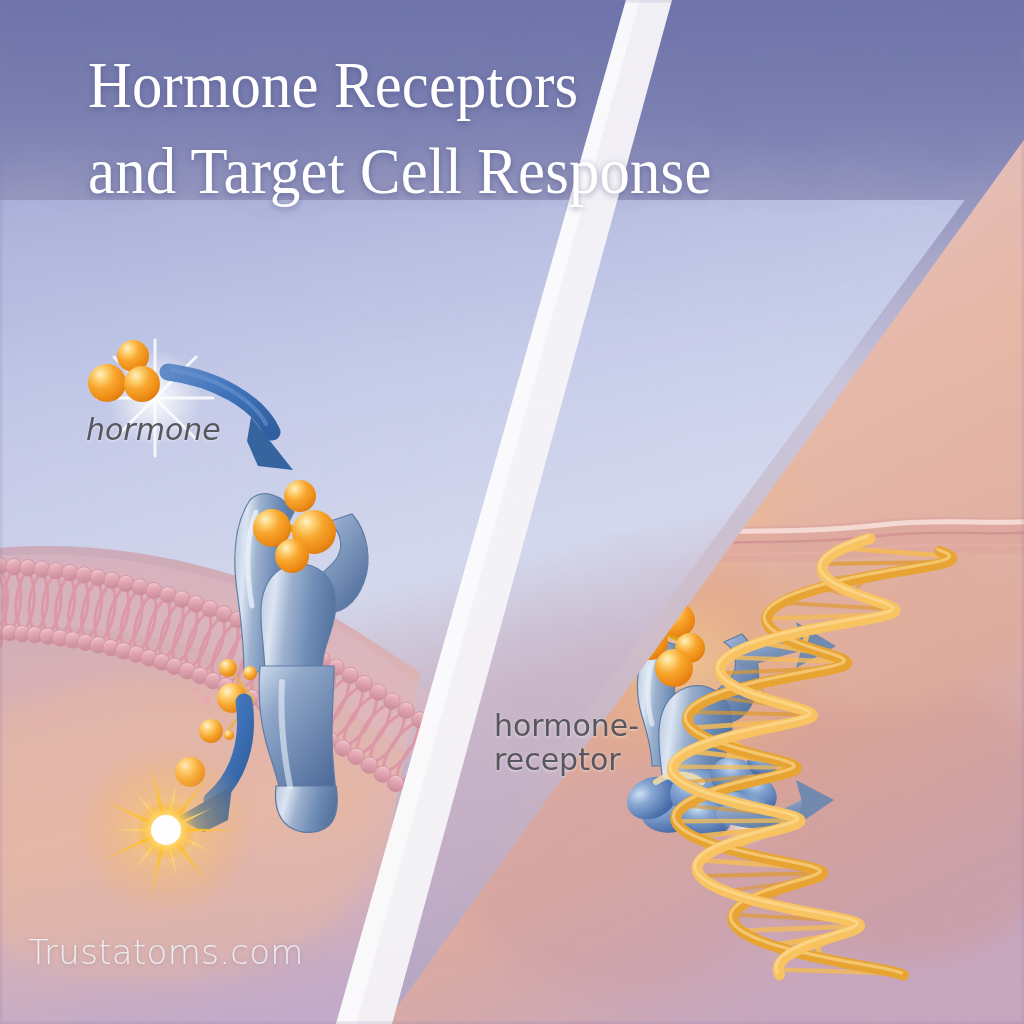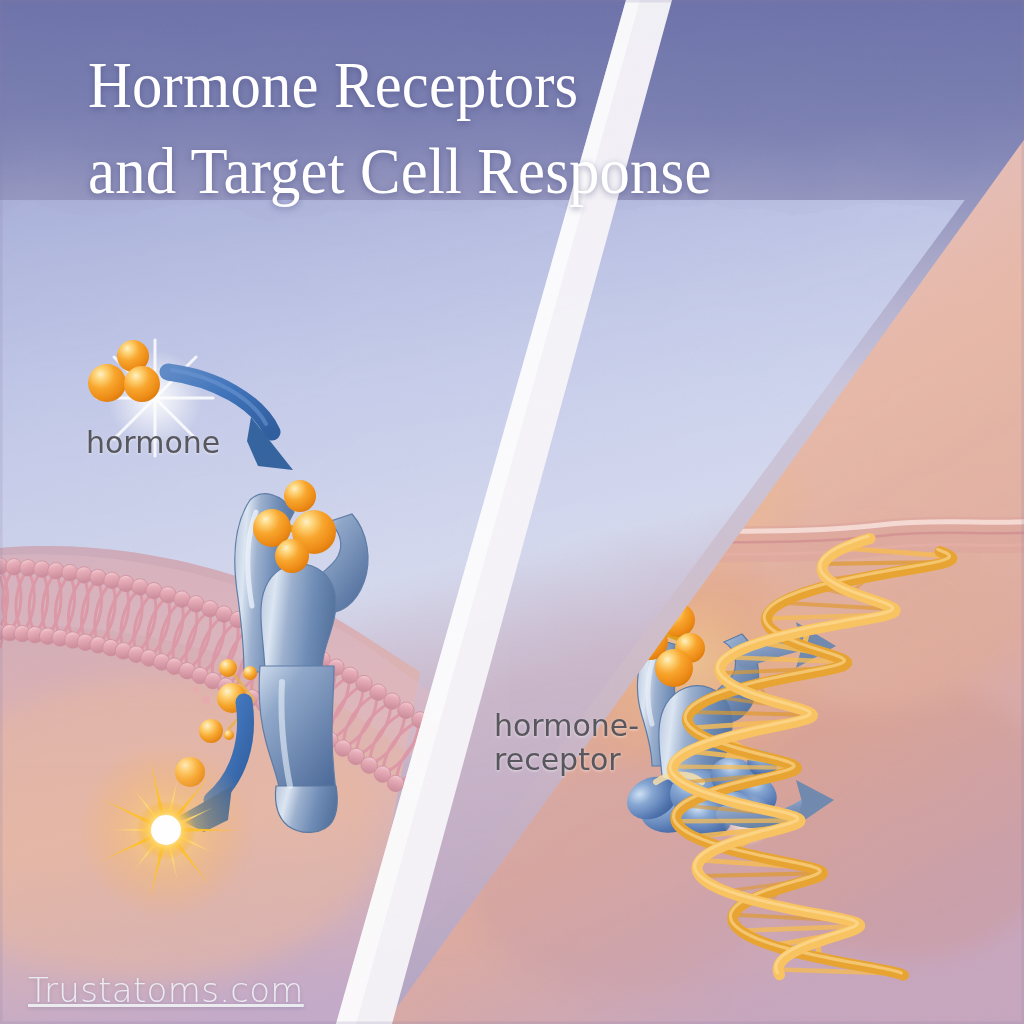--- a/index.html
+++ b/index.html
@@ -24,31 +24,30 @@
   }
 
   
   .sci-label{
     position:absolute;color:#58575e;
     font-family:"DejaVu Sans","Liberation Sans",sans-serif;
     font-size:30px;line-height:1.12;font-weight:400;
     text-shadow:0 1px 3px rgba(255,255,255,.55);
     white-space:pre-line;
   }
-  #label-hormone{left:86px;top:426px;}
+  #label-hormone{left:86px;top:413px;font-style:italic;}
   #label-hormone-receptor{left:494px;top:669px;margin-top:40px;}
 
   
   #watermark{
-    position:absolute;left:28px;top:970px;
+    position:absolute;left:28px;top:932px;
     color:#eef0f4;font-size:34px;font-weight:300;
     font-family:"DejaVu Sans","Liberation Sans",sans-serif;
     opacity:.93;text-shadow:0 1px 4px rgba(120,110,150,.45);
     letter-spacing:.3px;
-    text-decoration:underline;
   }
 </style>
 </head>
 <body>
 
 <div id="canvas">
 
   <svg class="layer" viewBox="0 0 1024 1024" preserveAspectRatio="none">
     <defs>
 

